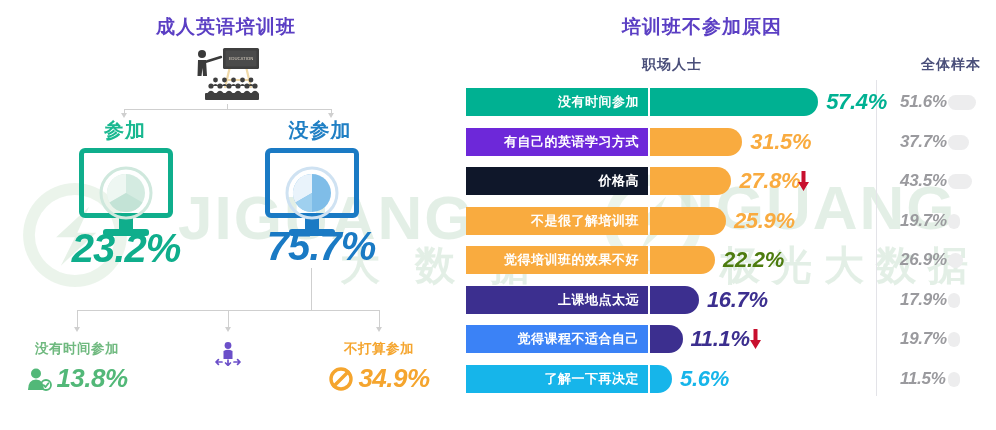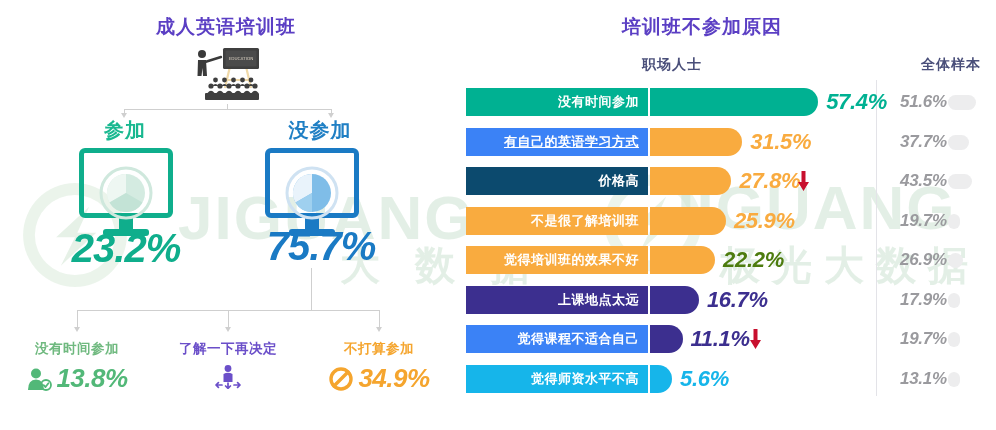--- a/index.html
+++ b/index.html
@@ -196,21 +196,20 @@
           <circle cx="10" cy="7.5" r="5" fill="#52b878"></circle>
           <path d="M2 24 Q2 13.5 10 13.5 Q18 13.5 18 24 Z" fill="#52b878"></path>
           <circle cx="20" cy="19" r="5" fill="none" stroke="#52b878" stroke-width="1.8"></circle>
           <path d="M17.7 19.2 L19.5 21 L22.4 17.2" stroke="#52b878" stroke-width="1.8" fill="none" stroke-linecap="round" stroke-linejoin="round"></path>
         </svg>
         <div class="leaf-val" style="color:#52b878;">13.8%</div>
       </div>
     </div>
 
     <div class="leaf" style="left:153px;top:340px;">
-      <div class="leaf-title" style="color:#6b4fc9;">了解一下再决定</div>
       <div class="leaf-row">
         <svg class="leaf-icon" viewBox="0 0 26 26">
           <circle cx="13" cy="5.5" r="3.4" fill="#6b4fc9"></circle>
           <path d="M8.5 11 Q13 8.6 17.5 11 L17.5 19 L8.5 19 Z" fill="#6b4fc9"></path>
           <path d="M7 22 L1.5 22 M3.4 19.6 L1 22 L3.4 24.4" stroke="#6b4fc9" stroke-width="1.7" fill="none" stroke-linecap="round" stroke-linejoin="round"></path>
           <path d="M19 22 L24.5 22 M22.6 19.6 L25 22 L22.6 24.4" stroke="#6b4fc9" stroke-width="1.7" fill="none" stroke-linecap="round" stroke-linejoin="round"></path>
           <path d="M13 20 L13 25 M10.6 23 L13 25.4 L15.4 23" stroke="#6b4fc9" stroke-width="1.7" fill="none" stroke-linecap="round" stroke-linejoin="round"></path>
         </svg>
       </div>
     </div>
@@ -234,28 +233,28 @@
     <div class="divider"></div>
     <div id="rows-host">
         <div class="row" style="top: 88px;">
           <div class="row-label" style="background: rgb(0, 177, 146);">没有时间参加</div>
           <div class="row-bar" style="width: 168.182px; background: rgb(0, 177, 146);"></div>
           <div class="row-val" style="left: 360.182px; color: rgb(0, 177, 146);">57.4%</div>
           <div class="all-val">51.6%</div>
           <div class="all-pill" style="left: 482px; width: 28.38px;"></div>
         </div>
         <div class="row" style="top: 127.5px;">
-          <div class="row-label" style="background: #3b82f6; text-decoration: underline;">有自己的英语学习方式</div>
+          <div class="row-label" style="background: #6d28d9;">有自己的英语学习方式</div>
           <div class="row-bar" style="width: 92.295px; background: rgb(249, 171, 63);"></div>
           <div class="row-val" style="left: 284.295px; color: rgb(249, 171, 63);">31.5%</div>
           <div class="all-val">37.7%</div>
           <div class="all-pill" style="left: 482px; width: 20.735px;"></div>
         </div>
         <div class="row" style="top: 167px;">
-          <div class="row-label" style="background: #0c4a6e;">价格高</div>
+          <div class="row-label" style="background: #0f172a;">价格高</div>
           <div class="row-bar" style="width: 81.454px; background: rgb(249, 171, 63);"></div>
           <div class="row-val" style="left: 273.454px; color: rgb(249, 171, 63);">27.8%</div>
           <svg class="down-arrow" viewBox="0 0 13 20" style="left: 331.454px;">
             <path d="M4.5 0 h4 v11 h3.5 L6.5 20 L1 11 h3.5 Z" fill="#c8102e"></path>
           </svg>
           <div class="all-val">43.5%</div>
           <div class="all-pill" style="left: 482px; width: 23.925px;"></div>
         </div>
         <div class="row" style="top: 206.5px;">
           <div class="row-label" style="background: rgb(249, 171, 63);">不是很了解培训班</div>
@@ -282,22 +281,22 @@
           <div class="row-label" style="background: #3b82f6;">觉得课程不适合自己</div>
           <div class="row-bar" style="width: 32.523px; background: rgb(60, 47, 143);"></div>
           <div class="row-val" style="left: 224.523px; color: rgb(60, 47, 143);">11.1%</div>
           <svg class="down-arrow" viewBox="0 0 13 20" style="left: 282.523px;">
             <path d="M4.5 0 h4 v11 h3.5 L6.5 20 L1 11 h3.5 Z" fill="#c8102e"></path>
           </svg>
           <div class="all-val">19.7%</div>
           <div class="all-pill" style="left: 482px; width: 12px;"></div>
         </div>
         <div class="row" style="top: 364.5px;">
-          <div class="row-label" style="background: rgb(22, 181, 234);">觉得师资水平不高</div>
+          <div class="row-label" style="background: rgb(22, 181, 234);">了解一下再决定</div>
           <div class="row-bar" style="width: 22px; background: rgb(22, 181, 234);"></div>
           <div class="row-val" style="left: 214px; color: rgb(22, 181, 234);">5.6%</div>
-          <div class="all-val">13.1%</div>
+          <div class="all-val">11.5%</div>
           <div class="all-pill" style="left: 482px; width: 12px;"></div>
         </div>
       </div>
   </div>
 
 </div>
 
 </body></html>

